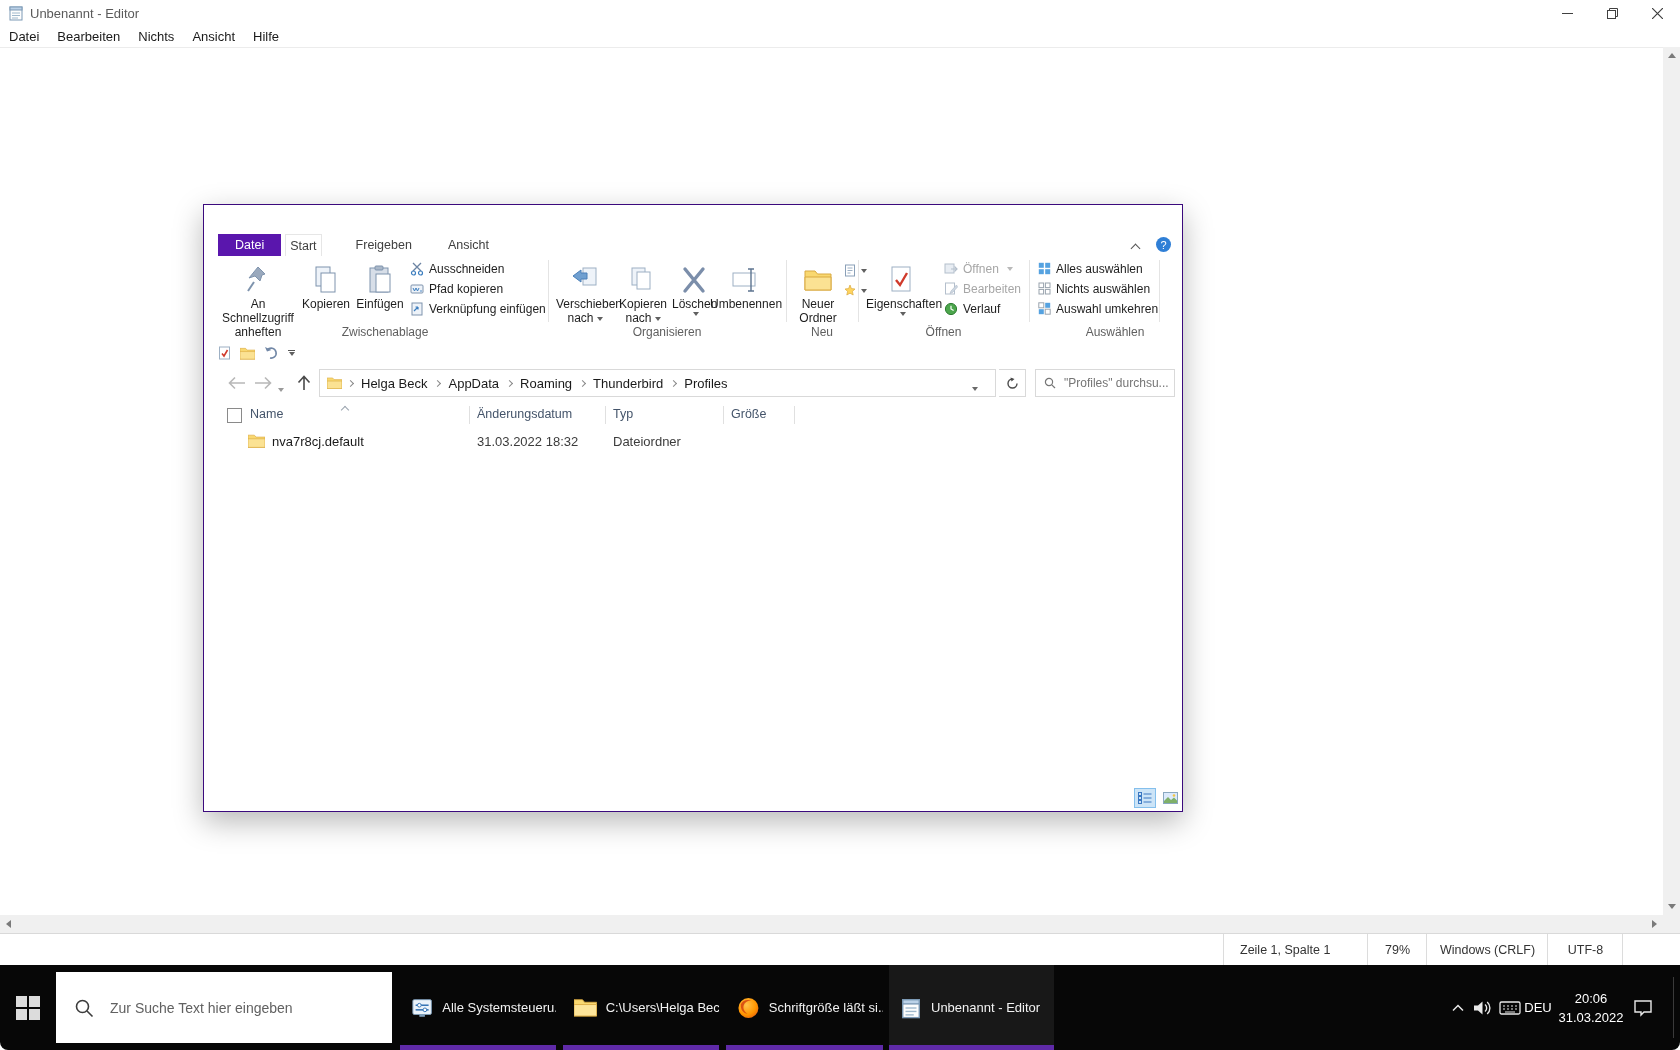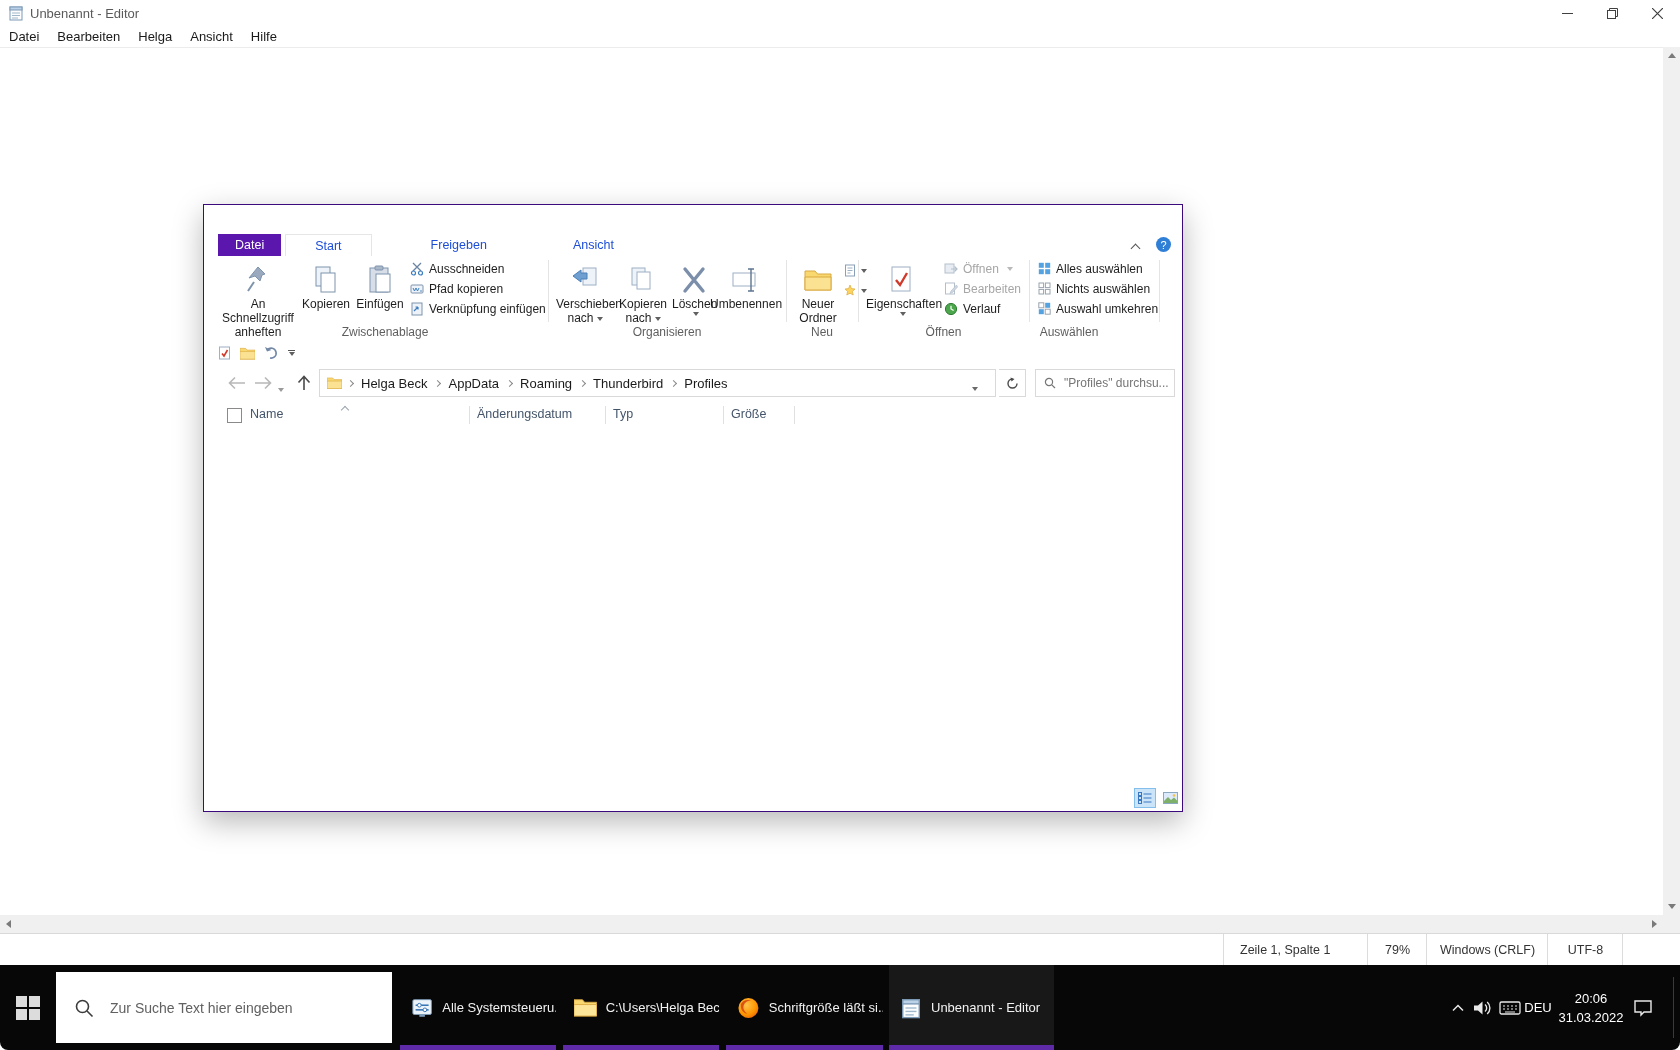--- a/index.html
+++ b/index.html
@@ -35,21 +35,21 @@
 
   
   .ex{left:203px;top:204px;width:980px;height:608px;background:#fff;border:1px solid #3b0a7d;
       box-shadow:0 10px 28px rgba(0,0,0,.28);box-sizing:border-box;}
   .ex-title{left:0;top:0;width:978px;height:29px;background:#3b0a7d;display:flex;align-items:center;}
   .ex-title-text{color:#fff;font-size:12.5px;margin-left:8px;white-space:nowrap;}
   .ex-caps{position:absolute;right:0;top:0;height:29px;display:flex;}
   .ex-cap{width:44px;height:29px;display:flex;align-items:center;justify-content:center;}
   .ex-tabs{left:0;top:29px;width:978px;height:22px;background:#fff;border-bottom:1px solid #e6e6e6;
            display:flex;align-items:stretch;font-size:12.5px;}
-  .tab{display:flex;align-items:center;padding:0 29px;color:#1d4ed8;}
+  .tab{display:flex;align-items:center;padding:0 4px;color:#404040;}
   .tab-file{background:#5a16ad;color:#fff;margin-left:14px;padding:0 17px;}
   .tab-active{background:#fff;border:1px solid #e6e6e6;border-bottom:1px solid #fff;margin-bottom:-1px;}
   .ex-ribbon{left:0;top:51px;width:978px;height:86px;background:#fff;border-bottom:1px solid #e4e4e4;font-size:12px;}
   .vsep{position:absolute;top:4px;height:62px;width:1px;background:#e4e4e4;}
   .glabel{position:absolute;bottom:3px;font-size:12px;color:#5f5f5f;text-align:center;}
   .rbig{position:absolute;top:6px;height:80px;text-align:center;cursor:default;}
   .rbig .bic{margin:3px auto 2px auto;}
   .blabel{font-size:12px;line-height:14px;color:#1e1e1e;}
   .rsmall{position:absolute;height:17px;display:flex;align-items:center;gap:5px;color:#1e1e1e;white-space:nowrap;}
   .disabled, .disabled .blabel{color:#a6a6a6;}
@@ -116,21 +116,21 @@
           <svg width="11" height="11" viewBox="0 0 11 11">
               <path d="M0 0 L11 11 M11 0 L0 11" stroke="#404040" stroke-width="1.2"></path>
             </svg>
         </div>
       </div>
     </div>
 
     <div class="abs np-menu">
       <span>Datei</span>
       <span>Bearbeiten</span>
-      <span>Helga</span>
+      <span>Nichts</span>
       <span>Ansicht</span>
       <span>Hilfe</span>
     </div>
 
     <div class="abs np-vscroll">
       <div class="sbtn" style="top:0">
           <div class="tri-u"></div>
         </div>
       <div class="sbtn" style="bottom:0">
           <div class="tri-dn"></div>
@@ -331,21 +331,21 @@
       </div>
       <div class="rsmall" style="left:834px;top:44px">
         <svg width="13" height="13" viewBox="0 0 13 13">
             <rect x="0.8" y="0.8" width="5" height="5" fill="none" stroke="#9aa4ae"></rect>
             <rect x="7.2" y="0.8" width="5" height="5" fill="#55a2e0"></rect>
             <rect x="0.8" y="7.2" width="5" height="5" fill="#55a2e0"></rect>
             <rect x="7.2" y="7.2" width="5" height="5" fill="none" stroke="#9aa4ae"></rect>
           </svg>
         <span>Auswahl umkehren</span>
       </div>
-      <div class="glabel" style="left:800px;width:130px">Auswählen</div>
+      <div class="glabel" style="left:846px;width:130px">Auswählen</div>
       <div class="vsep" style="left:955px"></div>
     </div>
 
     <div class="abs ex-qat">
       <span>
         <svg width="13" height="14" viewBox="0 0 13 14">
             <rect x="1.5" y="1" width="10" height="12" fill="#fff" stroke="#9db0c4"></rect>
             <path d="M4 7.5 L6 10 L9.5 4" stroke="#d03a2b" stroke-width="1.6" fill="none"></path>
           </svg>
       </span>
@@ -419,20 +419,29 @@
       </div>
       <div class="sbox">
         <svg style="margin:0 6px 0 8px" width="12" height="12" viewBox="0 0 12 12">
             <circle cx="5" cy="5" r="3.6" fill="none" stroke="#767676" stroke-width="1.2"></circle>
             <line x1="7.8" y1="7.8" x2="11" y2="11" stroke="#767676" stroke-width="1.2"></line>
           </svg>
         <input placeholder="&quot;Profiles&quot; durchsu..." style="">
       </div>
     </div>
 
+    <div class="abs ex-row">
+      <svg class="abs" style="left:44px;top:4px" width="17" height="14" viewBox="0 0 16 13">
+          <path d="M0 1 L6 1 L7.5 2.8 L16 2.8 L16 12.5 L0 12.5 Z" fill="#f9d870" stroke="#d9a940" stroke-width="0.6"></path>
+          <path d="M0 4.4 L16 4.4 L16 12.5 L0 12.5 Z" fill="#fbe293" stroke="#d9a940" stroke-width="0.6"></path>
+        </svg>
+      <span class="abs" style="left:68px">nva7r8cj.default</span>
+      <span class="abs" style="left:273px;color:#3c3c3c">31.03.2022 18:32</span>
+      <span class="abs" style="left:409px;color:#3c3c3c">Dateiordner</span>
+    </div>
 
     <div class="viewbtn" style="left:930px;background:#cce4f7;border:1px solid #84bfec">
       <svg width="14" height="12" viewBox="0 0 14 12">
           <rect x="0.5" y="0.5" width="3" height="3" fill="none" stroke="#3a77c2"></rect>
           <rect x="0.5" y="4.5" width="3" height="3" fill="none" stroke="#3a77c2"></rect>
           <rect x="0.5" y="8.5" width="3" height="3" fill="none" stroke="#3a77c2"></rect>
           <path d="M5.5 2 h8 M5.5 6 h8 M5.5 10 h8" stroke="#3a77c2" stroke-width="1.2"></path>
         </svg>
     </div>
     <div class="viewbtn" style="left:955px">

